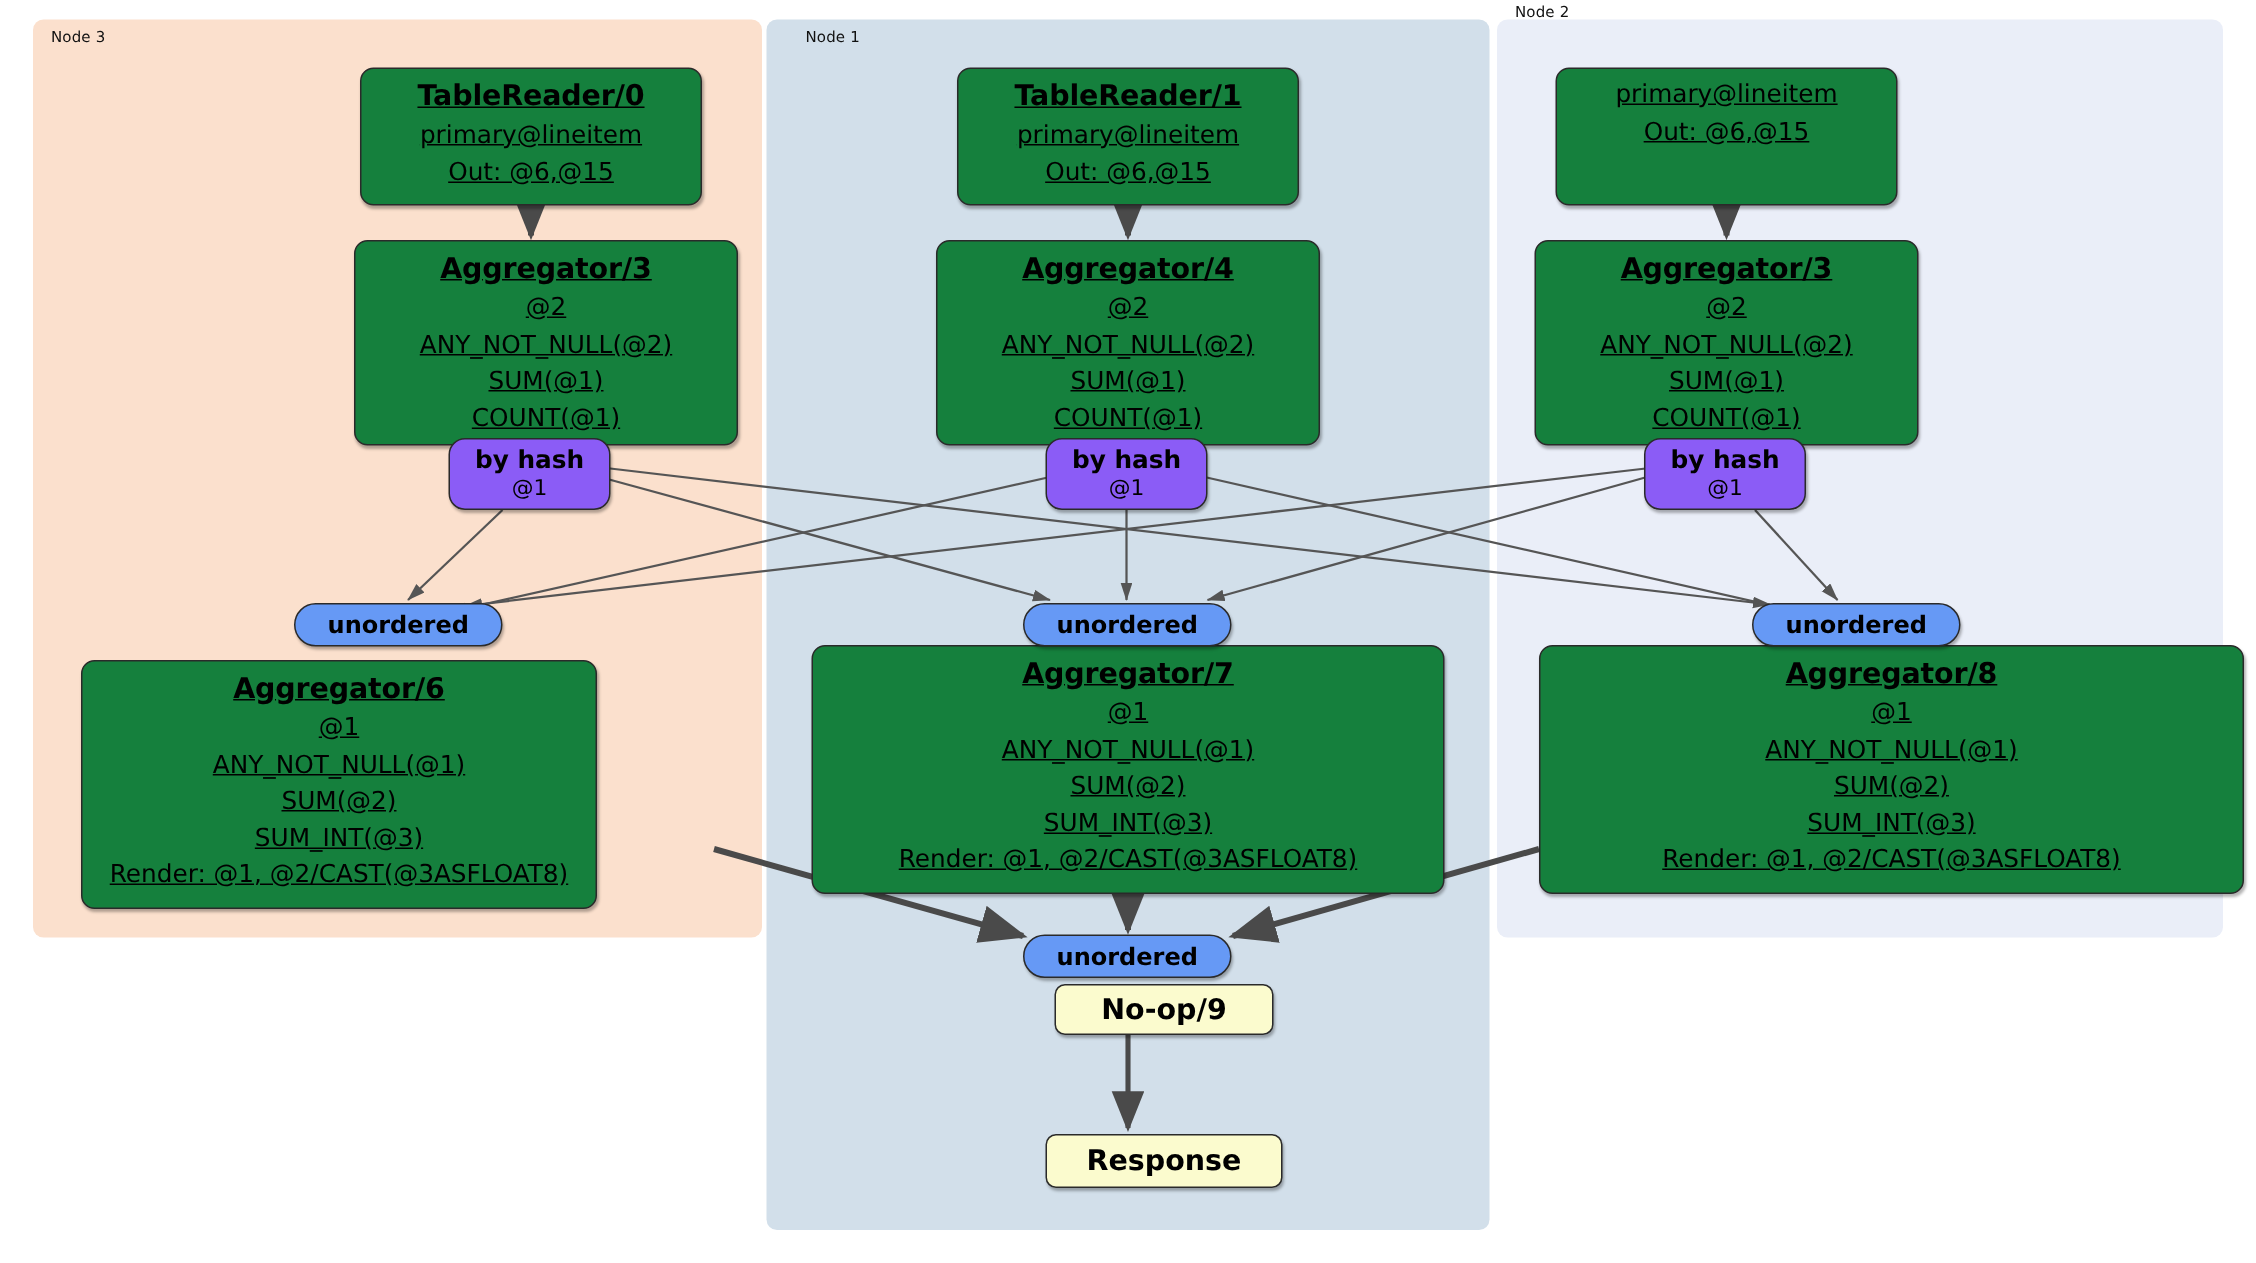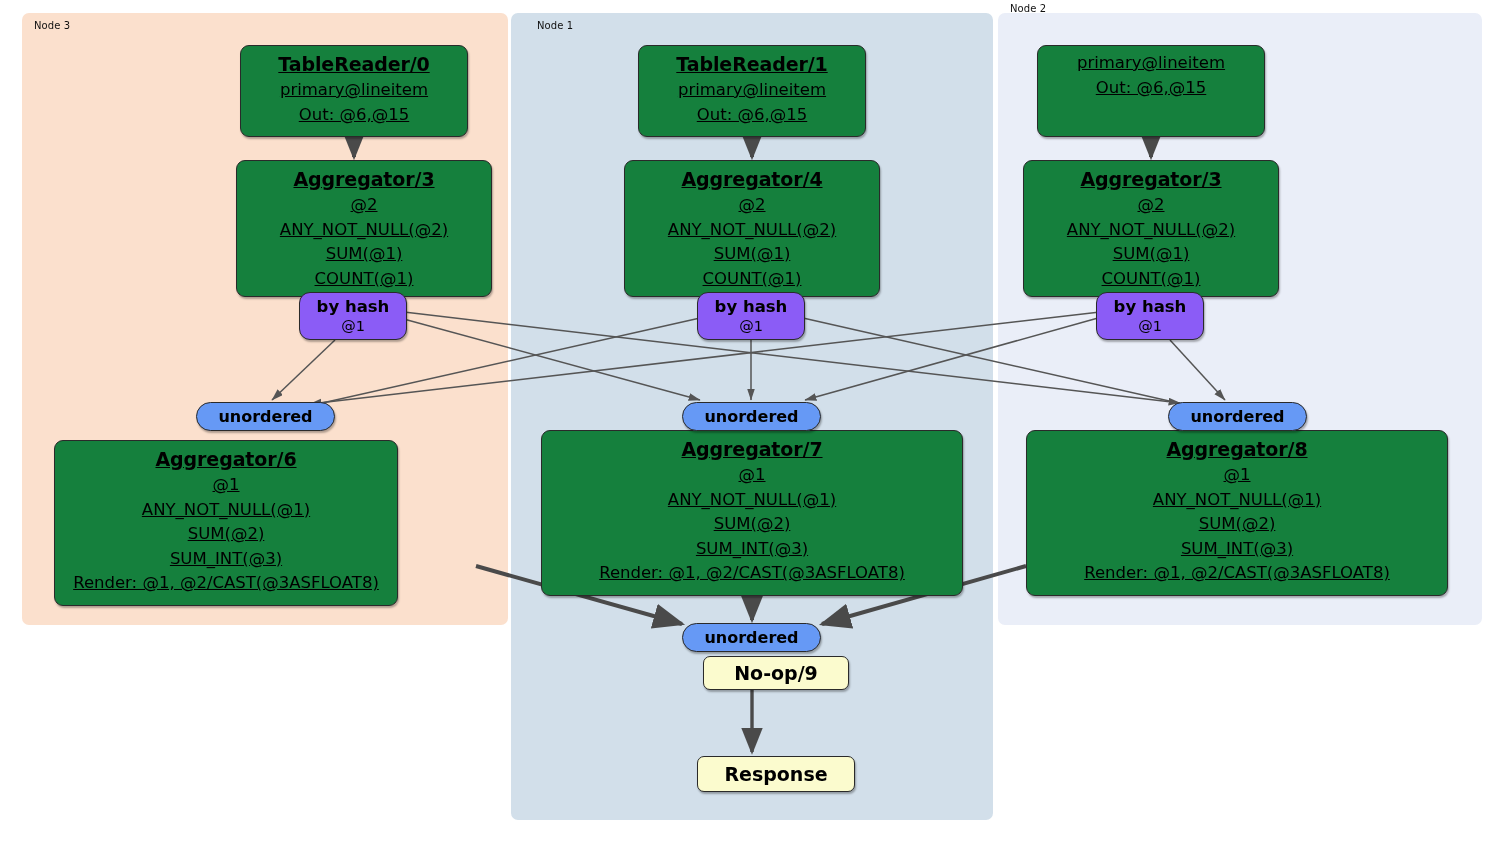--- a/index.html
+++ b/index.html
@@ -244,21 +244,21 @@
         <span class="ln">Render: @1, @2/CAST(@3ASFLOAT8)</span>
       </div>
       <div class="proc" style="left: 541px; top: 430px; width: 422px; height: 166px;">
         <span class="ttl">Aggregator/7</span>
         <span class="ln">@1</span>
         <span class="ln">ANY_NOT_NULL(@1)</span>
         <span class="ln">SUM(@2)</span>
         <span class="ln">SUM_INT(@3)</span>
         <span class="ln">Render: @1, @2/CAST(@3ASFLOAT8)</span>
       </div>
-      <div class="proc" style="left: 1026px; top: 430px; width: 422px; height: 166px;">
+      <div class="proc" style="left: 1026px; top: 430px; width: 470px; height: 166px;">
         <span class="ttl">Aggregator/8</span>
         <span class="ln">@1</span>
         <span class="ln">ANY_NOT_NULL(@1)</span>
         <span class="ln">SUM(@2)</span>
         <span class="ln">SUM_INT(@3)</span>
         <span class="ln">Render: @1, @2/CAST(@3ASFLOAT8)</span>
       </div>
       <div class="pill hash" style="left: 299px; top: 292px; width: 108px; height: 48px;">
         <span class="ttl">by hash</span>
         <span class="sub">@1</span>

